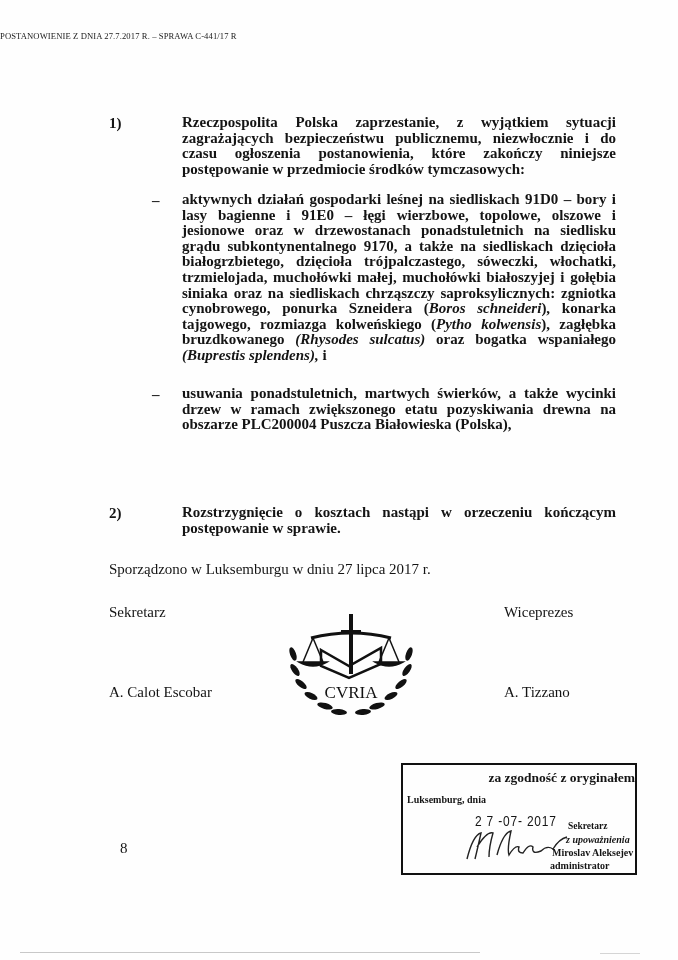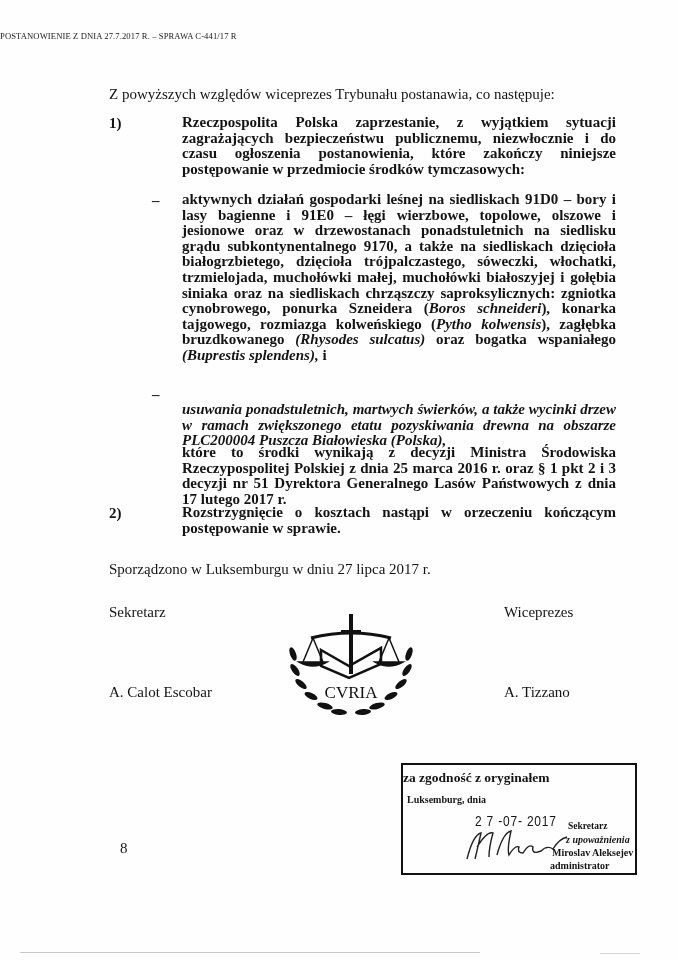--- a/index.html
+++ b/index.html
@@ -8,62 +8,60 @@
   .page { position: absolute; left: 0; top: 0; width: 678px; height: 960px; background: #fefefe; }
   .running-header { position: absolute; top: 31px; left: 0; width: 678px; text-align: left;
                     font-size: 8.6px; letter-spacing: 0.1px; color: #1a1a1a; }
   .intro { position: absolute; left: 109px; top: 86px; font-size: 15px; }
   .item { position: absolute; font-size: 15px; font-weight: bold; line-height: 15.6px; }
   .num { position: absolute; left: 109px; font-weight: bold; font-size: 15px; }
   .just { text-align: justify; text-align-last: left; }
   .dash { position: absolute; left: 152px; font-weight: bold; font-size: 15px; }
   .item1 { left: 182px; top: 115px; width: 434px; }
   .sub1 { left: 182px; top: 192px; width: 434px; }
-  .sub2 { left: 182px; top: 402px; width: 434px; font-style: italic; }
+  .sub2 { left: 182px; top: 386px; width: 434px; }
   .measures { left: 182px; top: 445px; width: 434px; }
   .item2 { left: 182px; top: 505px; width: 434px; }
   .done { position: absolute; left: 109px; top: 561px; font-size: 15px; }
   .sig-label { position: absolute; top: 604px; font-size: 15px; }
   .sig-name  { position: absolute; top: 684px; font-size: 15px; }
   .emblem { position: absolute; left: 283px; top: 614px; width: 136px; height: 104px; }
   .stamp { position: absolute; left: 401px; top: 763px; width: 236px; height: 112px;
            border: 2px solid #111; box-sizing: border-box; }
-  .stamp-title { position: absolute; top: 5px; width: 100%; text-align: left; font-weight: bold; font-size: 13.5px; }
+  .stamp-title { position: absolute; top: 5px; width: 100%; text-align: right; font-weight: bold; font-size: 13.5px; }
   .stamp-place { position: absolute; top: 29px; left: 4px; font-weight: bold; font-size: 10px; }
   .stamp-date { position: absolute; top: 47px; left: 72px; font-family: "Liberation Sans Narrow","Liberation Sans", sans-serif;
                 font-size: 15px; letter-spacing: 1px; transform: scaleX(0.8); transform-origin: left; }
   .stamp-role { position: absolute; top: 56px; left: 165px; font-weight: bold; font-size: 9.5px; }
   .stamp-auth { position: absolute; top: 69px; left: 163px; font-weight: bold; font-size: 10px; font-style: italic; }
   .stamp-name { position: absolute; top: 82px; left: 149px; font-weight: bold; font-size: 10px; }
   .stamp-func { position: absolute; top: 95px; left: 147px; font-weight: bold; font-size: 10px; }
   .signature { position: absolute; left: 60px; top: 60px; width: 110px; height: 40px; }
   .page-num { position: absolute; left: 120px; top: 840px; font-size: 15px; }
   .scan-edge { position: absolute; left: 20px; top: 952px; width: 460px; height: 1px; background: #c8c8c8; }
   .scan-edge2 { position: absolute; left: 600px; top: 953px; width: 40px; height: 1px; background: #d5d5d5; }
   i, .it { font-style: italic; }
 </style>
 </head>
 <body>
 
 <div class="page">
 
   <div class="running-header">POSTANOWIENIE Z DNIA 27.7.2017 R. – SPRAWA C-441/17 R</div>
 
-  <div class="intro">Z powyższych względów wiceprezes Trybunału postanawia, co następuje:</div>
 
   <div class="num" style="top:115px">1)</div>
   <div class="item item1 just">Rzeczpospolita Polska zaprzestanie, z wyjątkiem sytuacji zagrażających bezpieczeństwu publicznemu, niezwłocznie i do czasu ogłoszenia postanowienia, które zakończy niniejsze postępowanie w przedmiocie środków tymczasowych:</div>
 
   <div class="dash" style="top:192px">–</div>
   <div class="item sub1 just"><span>aktywnych działań gospodarki leśnej na siedliskach 91D0 – bory i lasy bagienne i 91E0 – łęgi wierzbowe, topolowe, olszowe i jesionowe oraz w drzewostanach ponadstuletnich na siedlisku grądu subkontynentalnego 9170, a także na siedliskach dzięcioła białogrzbietego, dzięcioła trójpalczastego, sóweczki, włochatki, trzmielojada, muchołówki małej, muchołówki białoszyjej i gołębia siniaka oraz na siedliskach chrząszczy saproksylicznych: zgniotka cynobrowego, ponurka Szneidera (</span><i>Boros schneideri</i><span>), konarka tajgowego, rozmiazga kolweńskiego (</span><i>Pytho kolwensis</i><span>), zagłębka bruzdkowanego </span><i>(Rhysodes sulcatus)</i><span> oraz bogatka wspaniałego </span><i>(Buprestis splendens),</i><span> i</span></div>
 
   <div class="dash" style="top:386px">–</div>
   <div class="item sub2 just">usuwania ponadstuletnich, martwych świerków, a także wycinki drzew w ramach zwiększonego etatu pozyskiwania drewna na obszarze PLC200004 Puszcza Białowieska (Polska),</div>
 
-  <div class="item measures just">które to środki wynikają z decyzji Ministra Środowiska Rzeczypospolitej Polskiej z dnia 25 marca 2016 r. oraz § 1 pkt 2 i 3 decyzji nr 51 Dyrektora Generalnego Lasów Państwowych z dnia 17 lutego 2017 r.</div>
 
   <div class="num" style="top:505px">2)</div>
   <div class="item item2 just">Rozstrzygnięcie o kosztach nastąpi w orzeczeniu kończącym postępowanie w sprawie.</div>
 
   <div class="done">Sporządzono w Luksemburgu w dniu 27 lipca 2017 r.</div>
 
   <div class="sig-label" style="left:109px">Sekretarz</div>
   <div class="sig-label" style="left:504px">Wiceprezes</div>
   <div class="sig-name" style="left:109px">A. Calot Escobar</div>
   <div class="sig-name" style="left:504px">A. Tizzano</div>

